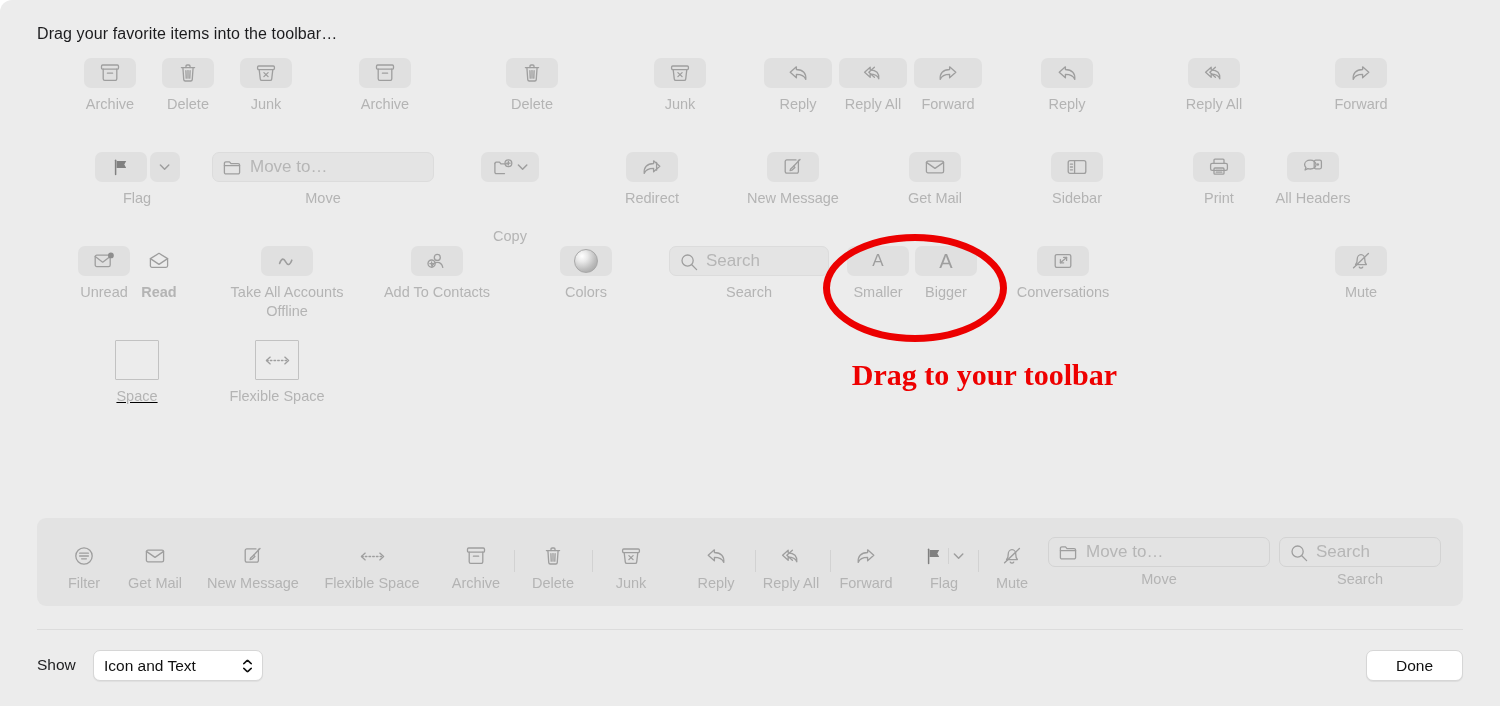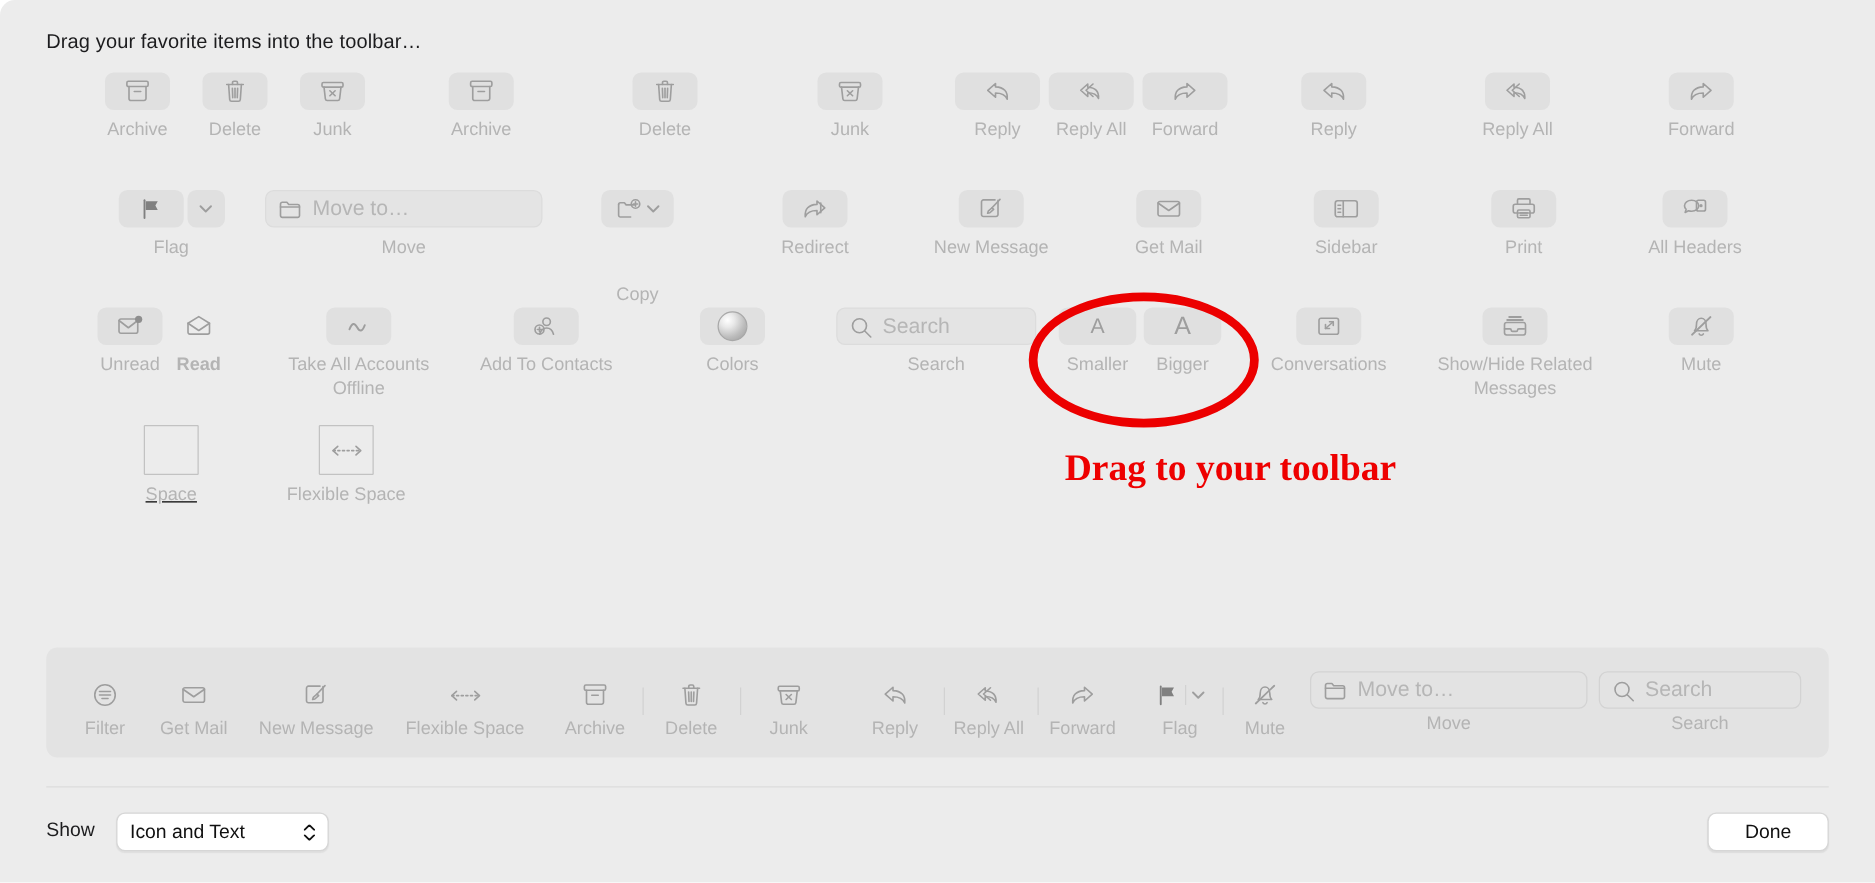--- a/index.html
+++ b/index.html
@@ -422,21 +422,21 @@
             <svg class="ic" width="22" height="22" viewBox="0 0 22 22" fill="none" stroke="#9e9e9e" stroke-width="1.3" stroke-linecap="round" stroke-linejoin="round">
               <path d="M6 7.4V4.1a1 1 0 0 1 1-1h8a1 1 0 0 1 1 1v3.3"></path>
               <rect x="2.6" y="7.4" width="16.8" height="7" rx="1.6"></rect>
               <rect x="6" y="12" width="10" height="6.2" rx="1"></rect>
               <line x1="8.2" y1="14.3" x2="13.8" y2="14.3"></line>
               <line x1="8.2" y1="16.2" x2="13.8" y2="16.2"></line>
             </svg>
           </div>
           <div class="lbl">Print</div>
         </div>
-        <div class="pitem" style="left: 1356px;">
+        <div class="pitem" style="left: 1313px;">
           <div class="pill">
             <svg class="ic" width="22" height="22" viewBox="0 0 22 22" fill="none" stroke="#9e9e9e" stroke-width="1.3" stroke-linecap="round" stroke-linejoin="round">
               <path d="M2.6 8.6c0-2.6 2.5-4.4 5.7-4.4s5.7 1.8 5.7 4.4-2.5 4.4-5.7 4.4c-0.9 0-1.8-0.15-2.5-0.4L3.1 14l0.8-2.5c-0.8-0.8-1.3-1.8-1.3-2.9z"></path>
               <rect x="12.2" y="4.2" width="7.2" height="8.6" rx="1.5"></rect>
               <circle cx="15.8" cy="8.5" r="1.3" fill="#9e9e9e" stroke="none"></circle>
             </svg>
           </div>
           <div class="lbl">All Headers</div>
         </div>
       </div>
@@ -513,31 +513,20 @@
         <div class="pitem" style="left: 1063px;">
           <div class="pill">
             <svg class="ic" width="22" height="22" viewBox="0 0 22 22" fill="none" stroke="#9e9e9e" stroke-width="1.3" stroke-linecap="round" stroke-linejoin="round">
               <rect x="3.2" y="4.6" width="15.6" height="12.8" rx="1.6"></rect>
               <path d="M8.4 12.8 L14.6 7.4"></path>
               <path d="M11.6 7.4h3v3"></path>
               <path d="M8.4 9.6v3.2h3.2"></path>
             </svg>
           </div>
           <div class="lbl">Conversations</div>
-        </div>
-        <div class="pitem" style="left: 1212px;">
-          <div class="pill">
-            <svg class="ic" width="22" height="22" viewBox="0 0 22 22" fill="none" stroke="#9e9e9e" stroke-width="1.3" stroke-linecap="round" stroke-linejoin="round">
-              <line x1="6.4" y1="3.6" x2="15.6" y2="3.6" stroke-width="1.6"></line>
-              <line x1="4.8" y1="6" x2="17.2" y2="6" stroke-width="1.6"></line>
-              <rect x="2.6" y="8" width="16.8" height="10" rx="1.8"></rect>
-              <path d="M2.6 13.1h4.4a1 1 0 0 1 1 1 1 1 0 0 0 1 1h3a1 1 0 0 0 1-1 1 1 0 0 1 1-1h4.4"></path>
-            </svg>
-          </div>
-          <div class="lbl wrap">Show/Hide Related Messages</div>
         </div>
         <div class="pitem" style="left: 1361px;">
           <div class="pill">
             <svg class="ic" width="22" height="22" viewBox="0 0 22 22" fill="none" stroke="#9e9e9e" stroke-width="1.3" stroke-linecap="round" stroke-linejoin="round">
               <path d="M5.6 14.6h10.8c-1.5-1.4-1.6-2.8-1.6-5.2 0-2.6-1.5-4.8-3.8-4.8S7.2 6.8 7.2 9.4c0 2.4-0.1 3.8-1.6 5.2z"></path>
               <path d="M9.3 17.1a1.9 1.9 0 0 0 3.4 0"></path>
               <line x1="3.6" y1="17.8" x2="18.4" y2="3.6" stroke-width="1.4"></line>
             </svg>
           </div>
           <div class="lbl">Mute</div>

